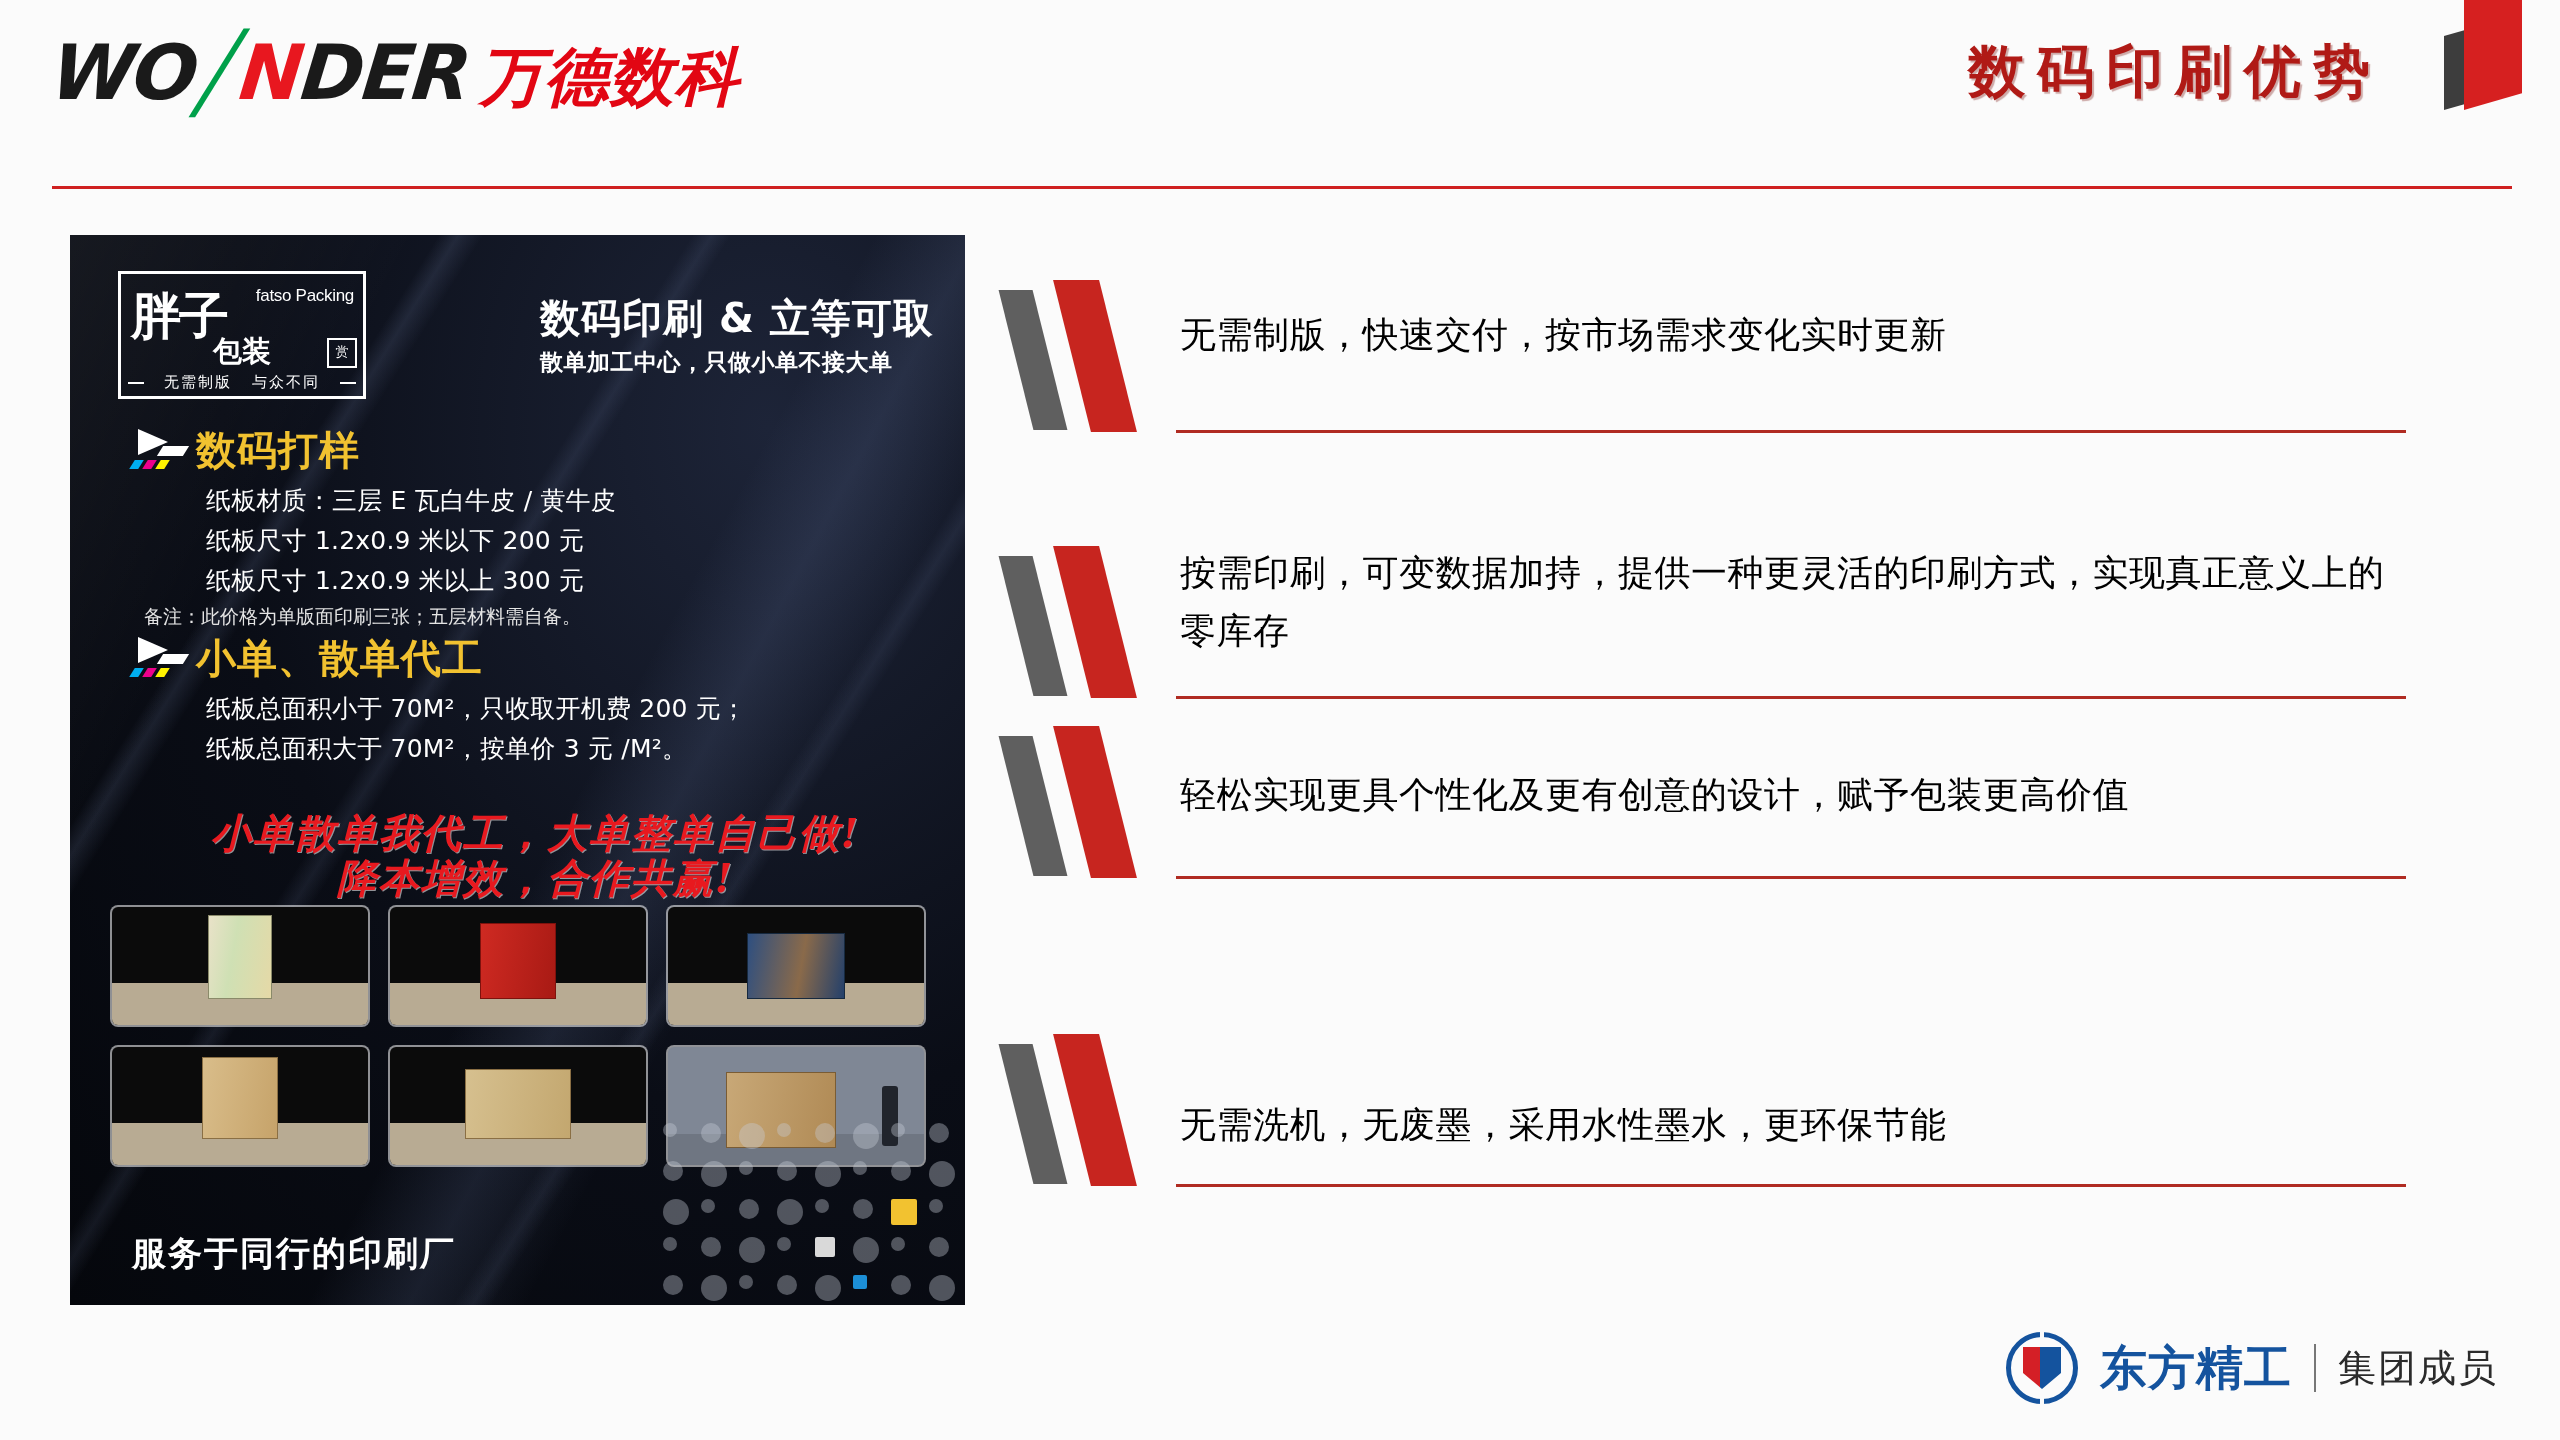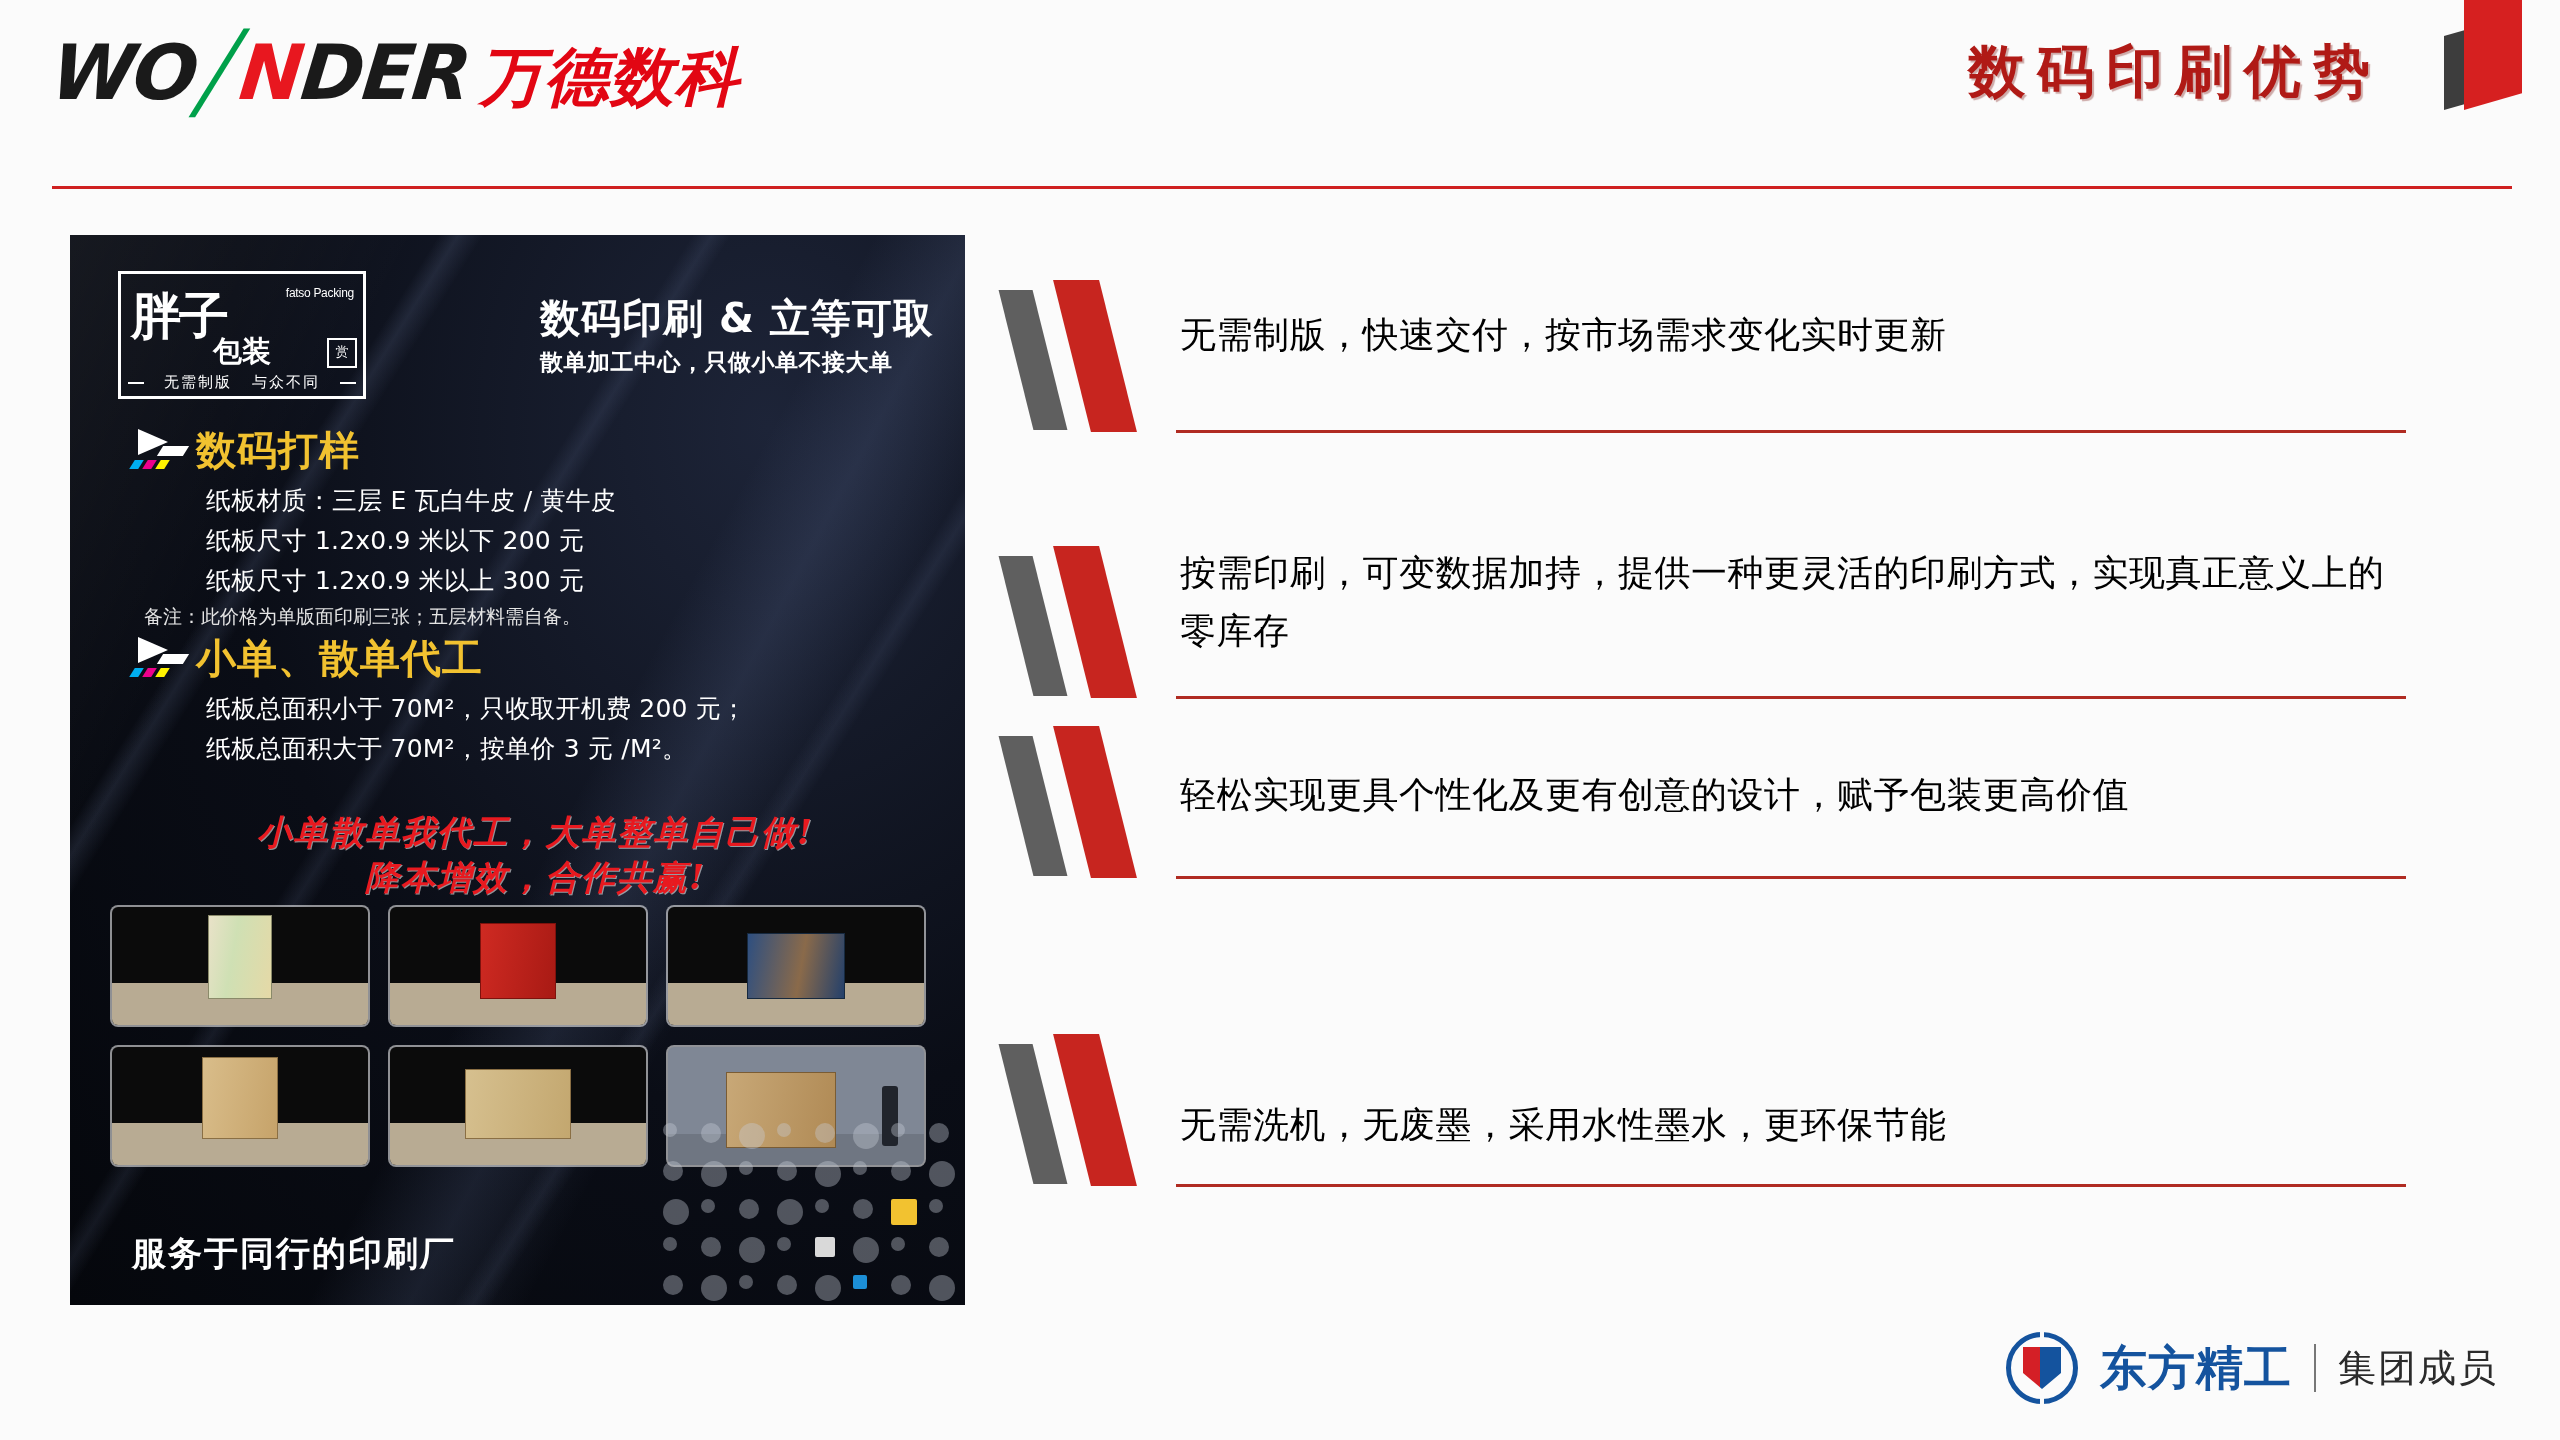--- a/index.html
+++ b/index.html
@@ -133,21 +133,21 @@
     font-size: 50px;
     font-weight: 900;
     color: #ffffff;
     line-height: 52px;
     letter-spacing: -2px;
     font-family: "DejaVu Sans", sans-serif;
   }
   #fatso-logo .en {
     position: absolute;
     right: 9px; top: 12px;
-    font-size: 12px;
+    font-size: 17px;
     color: #ffffff;
     font-family: "Liberation Sans", sans-serif;
     letter-spacing: -0.3px;
   }
   #fatso-logo .cn-sub {
     position: absolute;
     left: 92px; top: 56px;
     font-size: 29px;
     font-weight: 900;
     color: #ffffff;
@@ -272,21 +272,21 @@
   }
 
   
   #poster-slogan {
     position: absolute;
     left: 0; top: 575px;
     width: 895px;
     text-align: center;
   }
   #poster-slogan div {
-    font-size: 34px;
+    font-size: 40px;
     font-weight: 900;
     font-style: italic;
     color: #e8191f;
     line-height: 45px;
     letter-spacing: 2px;
     font-family: "DejaVu Serif", serif;
     text-shadow: 1px 1px 0 rgba(255,255,255,0.55);
     padding-left: 36px;
   }
 

